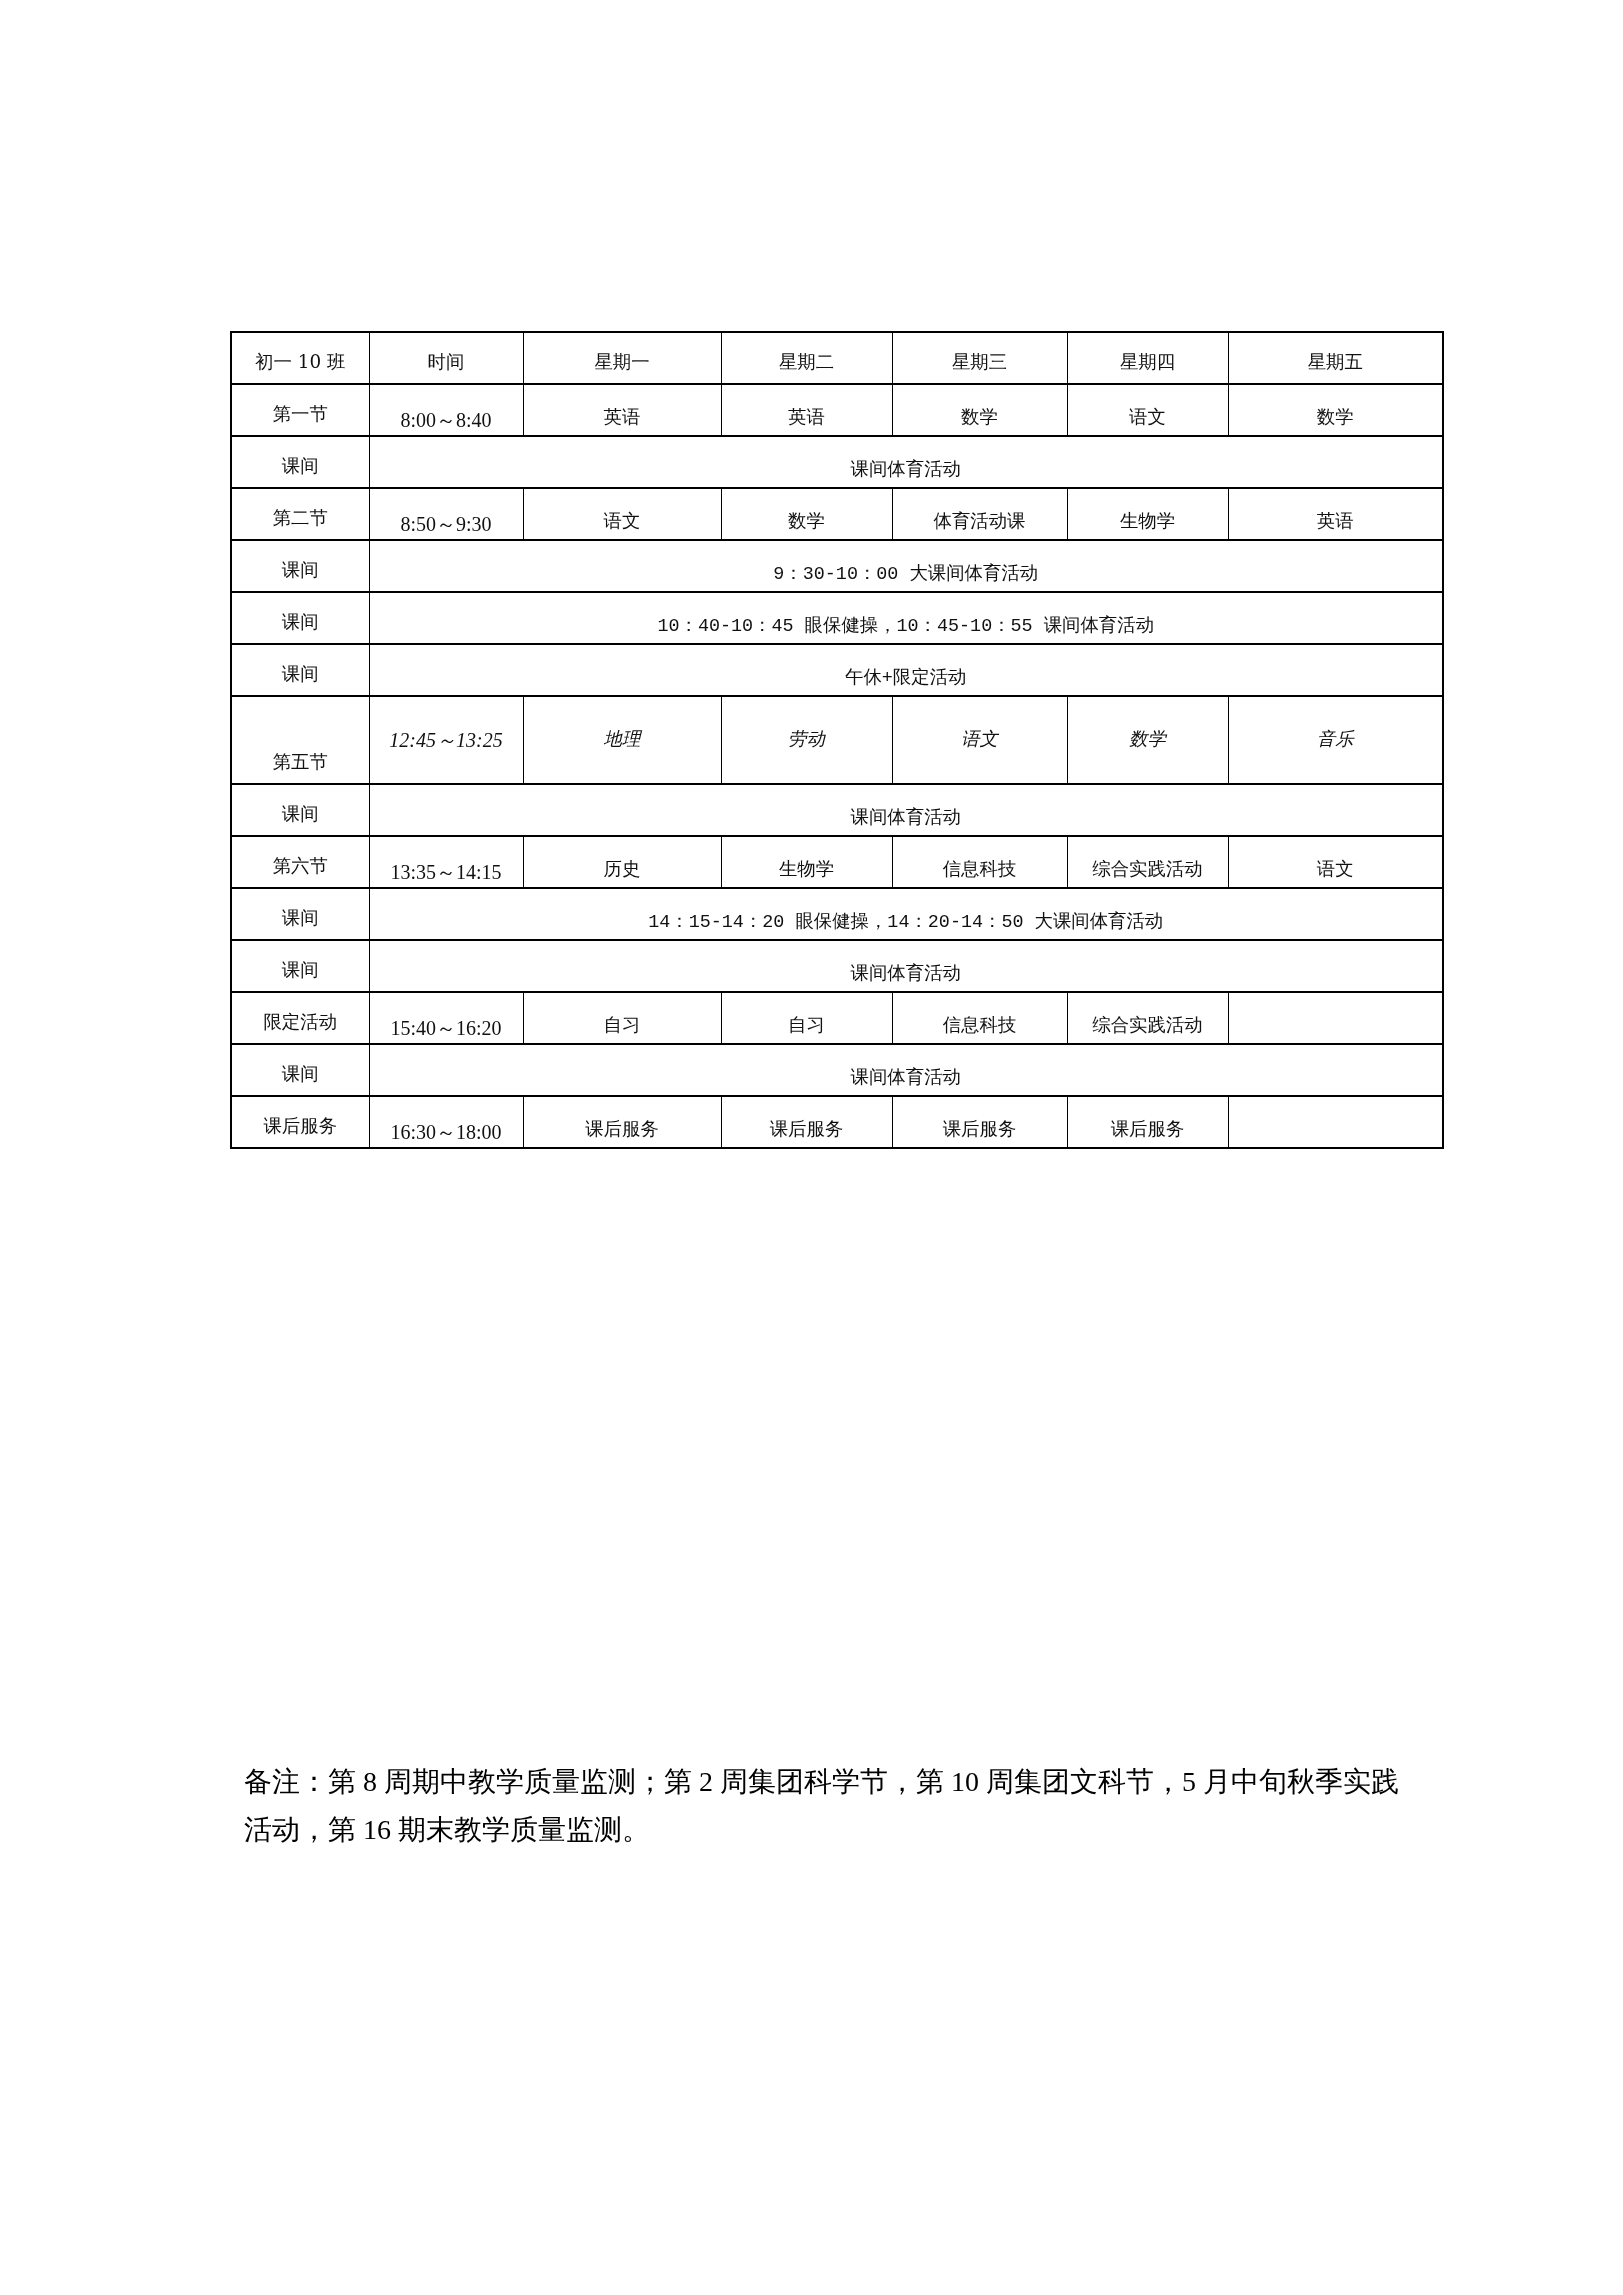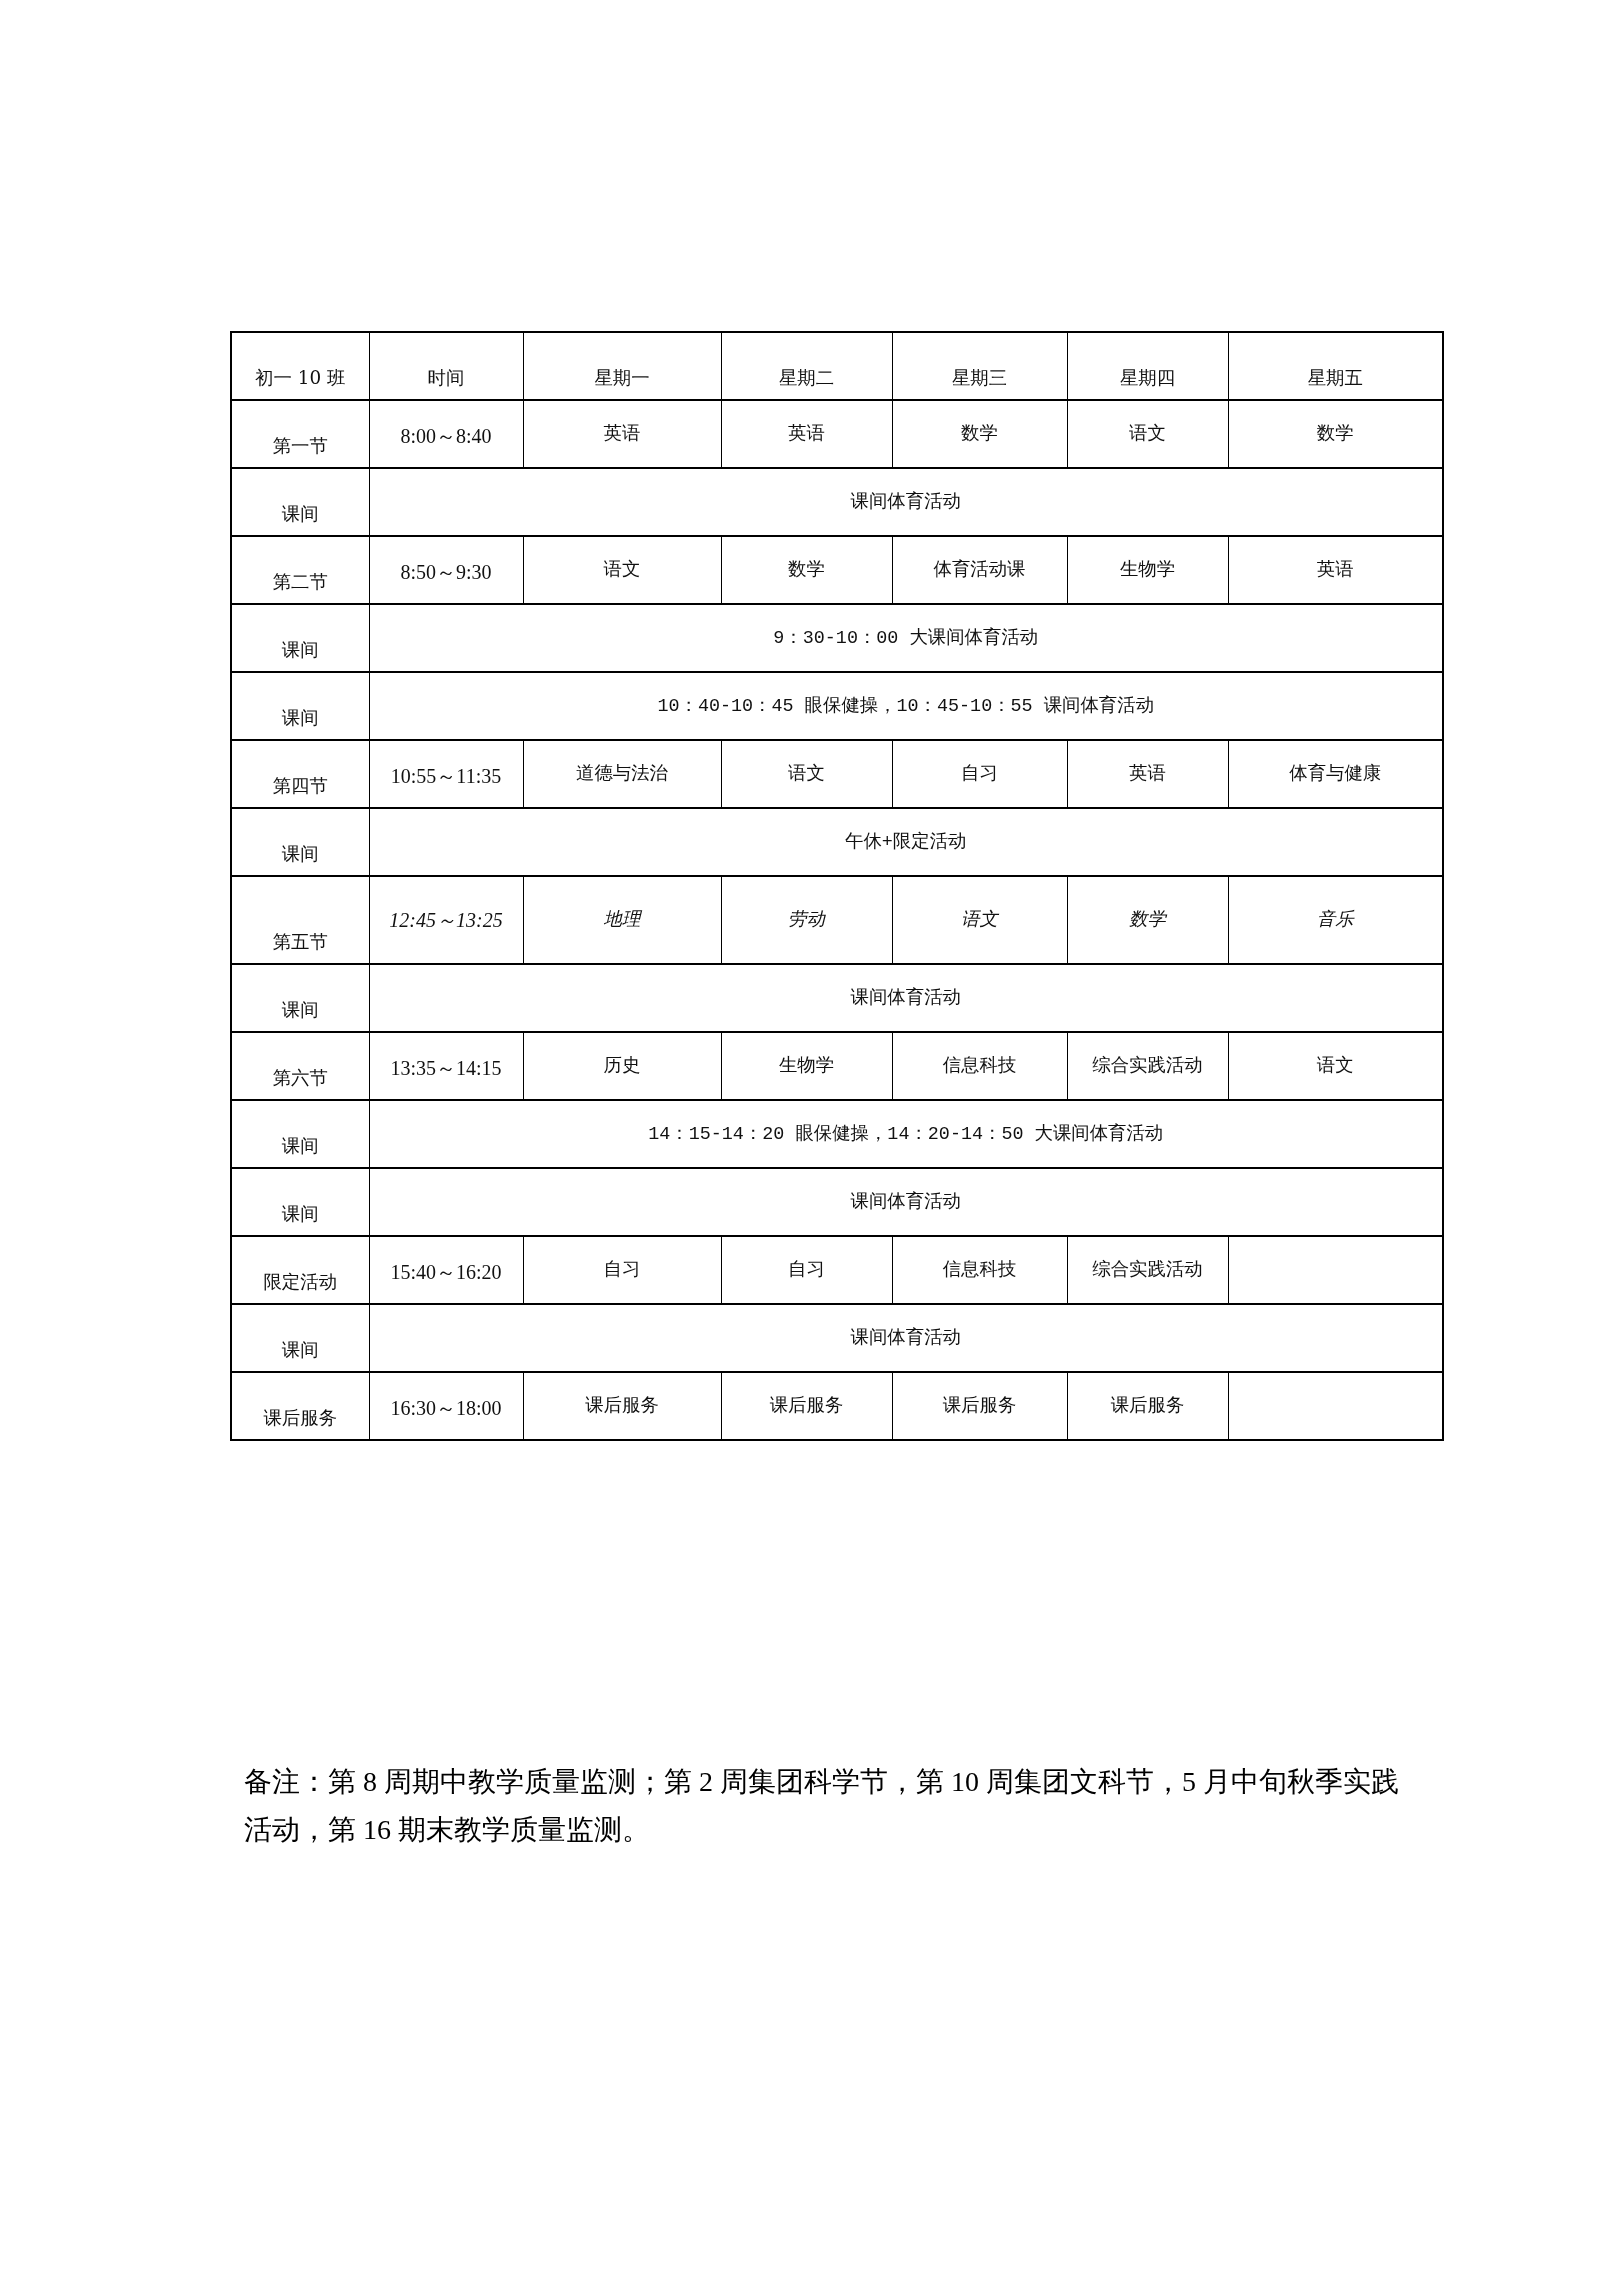--- a/index.html
+++ b/index.html
@@ -4,21 +4,21 @@
 <style>
   html, body { margin:0; padding:0; background:#ffffff; }
   body { width:1623px; height:2295px; position:relative; overflow:hidden;
          font-family:"DejaVu Serif","Liberation Serif",serif; color:#111; }
   #timetable { position:absolute; left:230px; top:331px; border-collapse:collapse;
                table-layout:fixed; width:1211px; }
   #timetable td { border:0.7px solid #000; text-align:center; padding:0;
                   font-size:18.4px; line-height:1.2; position:relative; }
   #timetable tr { border-bottom:2px solid #000; }
   #timetable { border:2px solid #000; }
-  #timetable tr.h102 { height:68px; }
+  #timetable tr.h102 { height:52px; }
   #timetable tr.h129 { height:88px; }
   .lbl { position:absolute; left:0; right:0; bottom:9.5px; text-align:center; }
   .mid { position:absolute; left:0; right:0; top:23px; text-align:center;font-family:Liberation Mono, monospace; }
   .mid5 { position:absolute; left:0; right:0; top:31px; text-align:center;font-style:italic; }
   .time { font-family:"Liberation Serif","DejaVu Serif",serif; font-size:20px; }
   #note { position:absolute; left:244px; top:1758px; width:1159px;
           font-family:"Liberation Serif","DejaVu Serif",serif; font-size:28px;
           line-height:48px; color:#000; }
 </style>
 </head>
@@ -123,43 +123,20 @@
       <tr class="h102">
         <td>
           <span class="lbl">课间</span>
         </td>
         <td colspan="6">
           <span class="mid">10：40-10：45 眼保健操，10：45-10：55 课间体育活动</span>
         </td>
       </tr>
       <tr class="h102">
         <td>
-          <span class="lbl">第四节</span>
-        </td>
-        <td>
-          <span class="mid time">10:55～11:35</span>
-        </td>
-        <td>
-          <span class="mid">道德与法治</span>
-        </td>
-        <td>
-          <span class="mid">语文</span>
-        </td>
-        <td>
-          <span class="mid">自习</span>
-        </td>
-        <td>
-          <span class="mid">英语</span>
-        </td>
-        <td>
-          <span class="mid">体育与健康</span>
-        </td>
-      </tr>
-      <tr class="h102">
-        <td>
           <span class="lbl">课间</span>
         </td>
         <td colspan="6">
           <span class="mid">午休+限定活动</span>
         </td>
       </tr>
       <tr class="h129">
         <td>
           <span class="lbl">第五节</span>
         </td>

